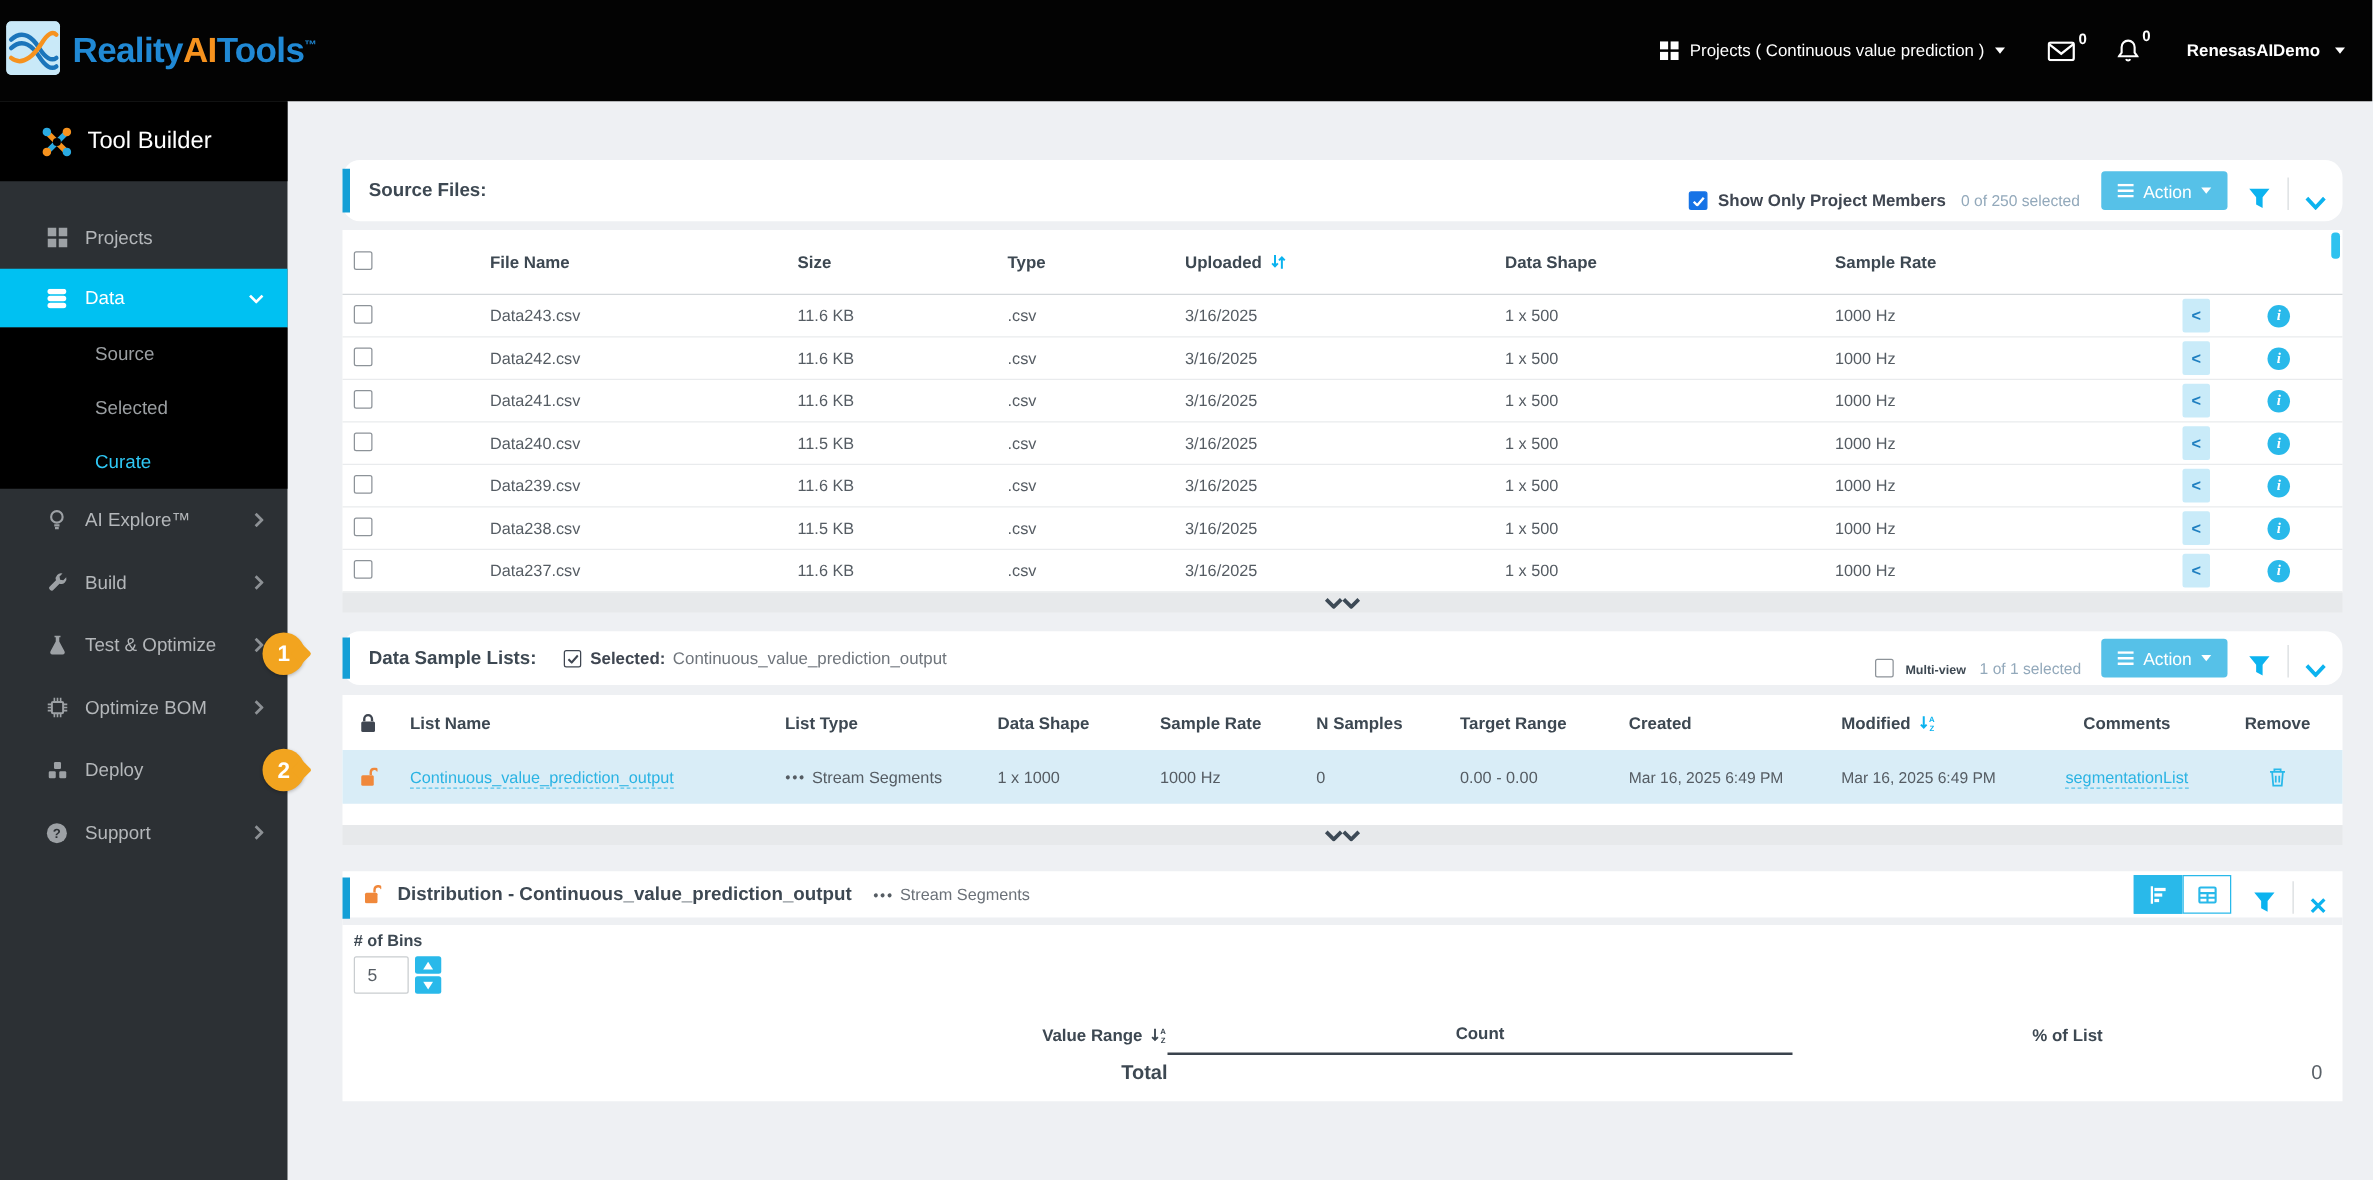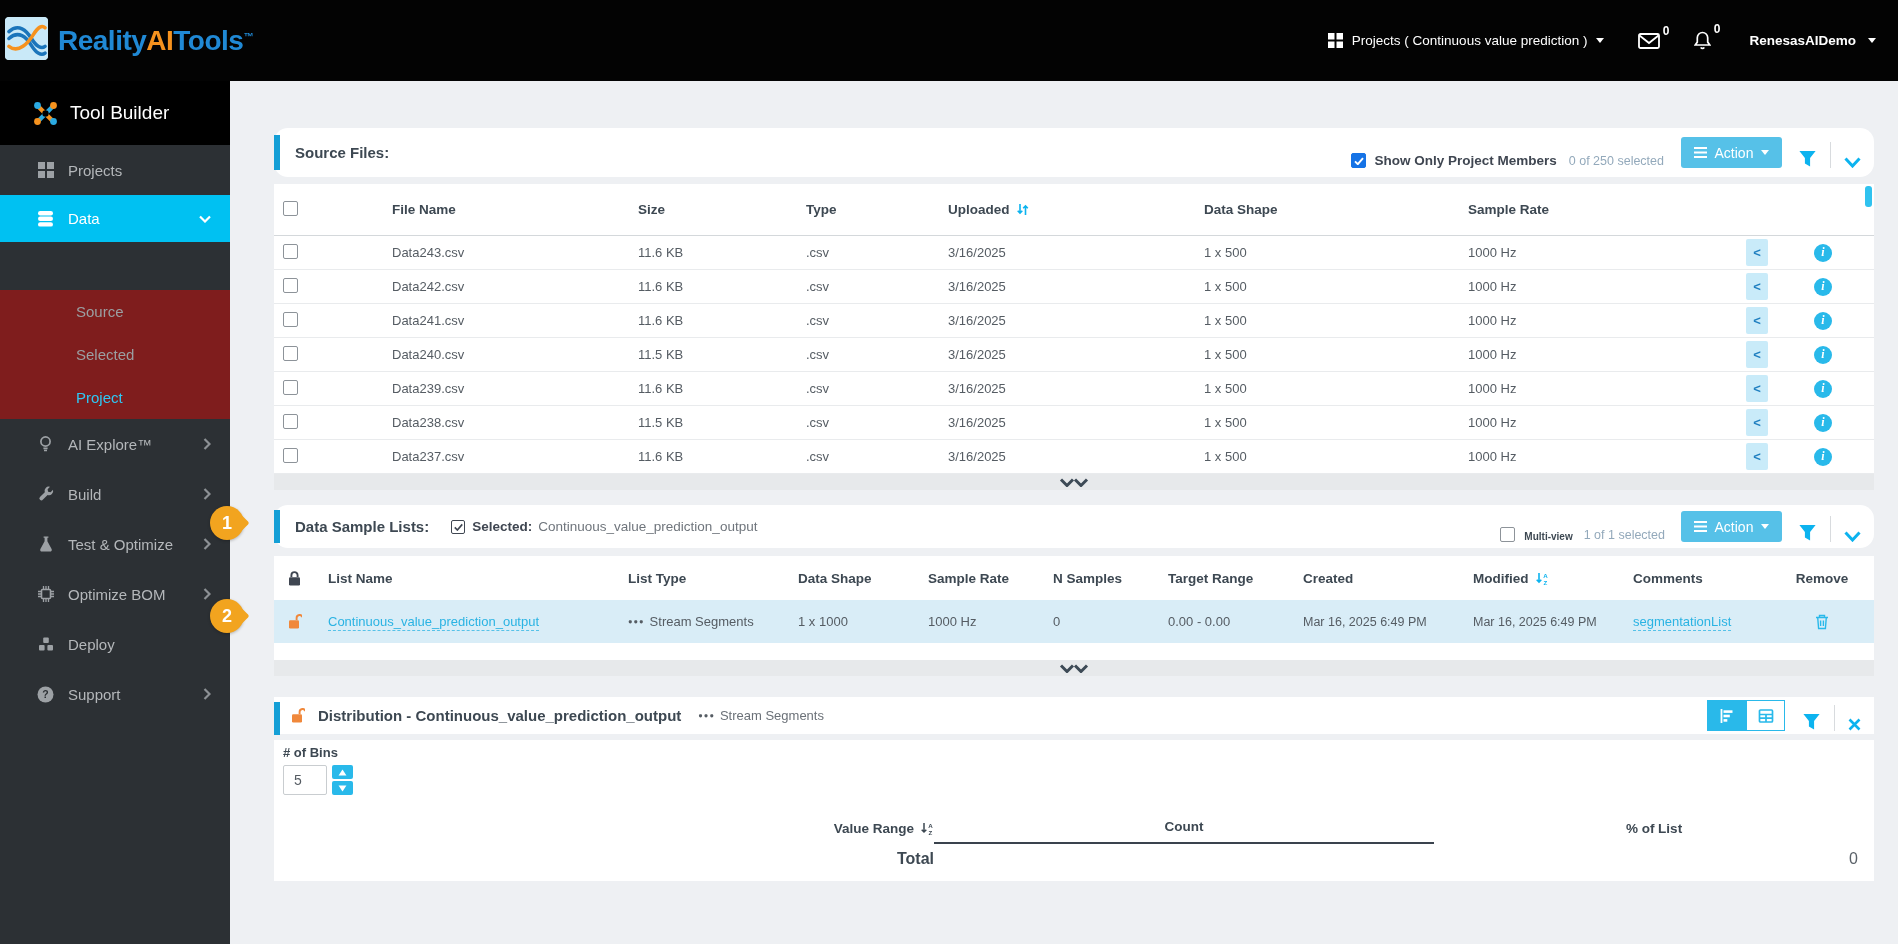--- a/index.html
+++ b/index.html
@@ -16,26 +16,26 @@
   .top-right { position:absolute; right:22px; top:0; height:81px; display:flex; align-items:center; color:#fff; }
   .top-menu { display:flex; align-items:center; gap:9px; font-size:13.5px; cursor:pointer; }
   .top-icon-btn { position:relative; margin-left:34px; cursor:pointer; display:flex; }
   .badge-sup { position:absolute; top:-9px; right:-9px; font-size:12px; font-weight:700; color:#fff; }
   .top-user { margin-left:38px; font-weight:700; font-size:13.5px; display:flex; align-items:center; gap:12px; cursor:pointer; }
   .caret-dn { width:0; height:0; border-left:4.5px solid transparent; border-right:4.5px solid transparent; border-top:5px solid #fff; display:inline-block; }
 
   
   .sidebar { position:absolute; left:0; top:81px; width:230px; height:863px; background:#2c3034; z-index:4; }
   .tool-builder { height:64px; background:#000; display:flex; align-items:center; padding-left:32px; gap:11px; color:#fff; font-size:19px; }
-  .nav { }
+  .nav { padding-top:20px; }
   .nav-item { height:50px; display:flex; align-items:center; padding:0 19px 0 36px; color:#b4b7ba; font-size:15px; cursor:pointer; }
   .nav-item .nico { width:19px; margin-right:13px; display:flex; justify-content:center; }
   .nav-item .chev { margin-left:auto; }
   .nav-item.active { height:47px; background:#00c1f2; color:#fff; }
-  .subnav { background:#7f1d1d;margin-top:48px; }
+  .subnav { background:#000000; }
   .subnav-item { height:43px; display:flex; align-items:center; padding-left:76px; color:#9b9fa2; font-size:15px; cursor:pointer; }
   .subnav-item.current { color:#2fc8f5; }
 
   
   .main { position:absolute; left:230px; top:81px; right:0; bottom:0; background:#eef0f3; }
   .panel { position:absolute; left:44px; width:1600px; background:#fff; }
 
   .panel-header { height:49px; display:flex; align-items:center;border-radius:14px; }
   .accent-bar { position:absolute; left:0; top:7px; width:6px; height:35px; background:#149fd6; }
   .panel-title { margin-left:21px; font-size:15px; font-weight:700; color:#3d4852; white-space:nowrap; }
@@ -62,21 +62,21 @@
   .vscroll { position:absolute; right:2px; top:2px; width:7px; height:21px; background:#2fc2ef; border-radius:3px; cursor:grab; }
 
   .expander { position:absolute; left:44px; width:1600px; height:16px; background:#e7e9eb; display:flex; align-items:center; justify-content:center; cursor:pointer; }
 
   
   .d-head { height:44px; font-weight:700; font-size:13.5px; color:#3d4852; }
   .d-body { height:43px; background:#d9edf7; font-size:13px; color:#555c63; }
   .k0 { width:46px; padding-left:14px; } .k1 { width:300px; } .k2 { width:170px; }
   .k3 { width:130px; } .k4 { width:125px; } .k5 { width:115px; } .k6 { width:135px; }
   .k7 { width:170px; font-size:12.5px; } .k8 { width:160px; font-size:12.5px; display:flex; align-items:center; gap:6px; }
-  .k9 { width:145px; } .k10 { width:104px; text-align:center; padding-left:0; }
+  .k9 { width:145px;text-align:center; } .k10 { width:104px; text-align:center; padding-left:0; }
   .d-head .k7, .d-head .k8 { font-size:13.5px; }
   .link { color:#2ab3e3; text-decoration:none; border-bottom:1px dashed rgba(42,179,227,.75); padding-bottom:1px; cursor:pointer; }
   .dots { font-size:7.5px; letter-spacing:1px; color:#555c63; margin-right:5px; vertical-align:2px; }
   .sel-glyph { width:14px; height:14px; border:1.6px solid #3f4651; border-radius:2px; display:inline-flex; align-items:center; justify-content:center; margin-right:7px; flex:none; }
   .sel-wrap { display:flex; align-items:center; margin-left:22px; font-size:13.5px; }
   .sel-label { font-weight:700; color:#3f4651; margin-right:6px; }
   .sel-value { color:#6f757c; }
   .mv-label { font-weight:700; font-size:10px; color:#3d4852; margin:0 11px 0 9px; }
 
   
@@ -192,21 +192,21 @@
         </span>
     </div>
     <div class="subnav">
       <div class="subnav-item">
           <span>Source</span>
         </div>
       <div class="subnav-item">
           <span>Selected</span>
         </div>
       <div class="subnav-item current">
-          <span>Project</span>
+          <span>Curate</span>
         </div>
     </div>
     <div class="nav-item">
       <span class="nico">
           <svg width="13" height="17" viewBox="0 0 13 17">
             <circle cx="6.5" cy="5.5" r="4.6" fill="none" stroke="#9da1a5" stroke-width="1.7"></circle>
             <path d="M4.4 12.3h4.2M5 14.5h3" stroke="#9da1a5" stroke-width="1.7"></path>
           </svg>
         </span>
       <span>AI Explore™</span>

